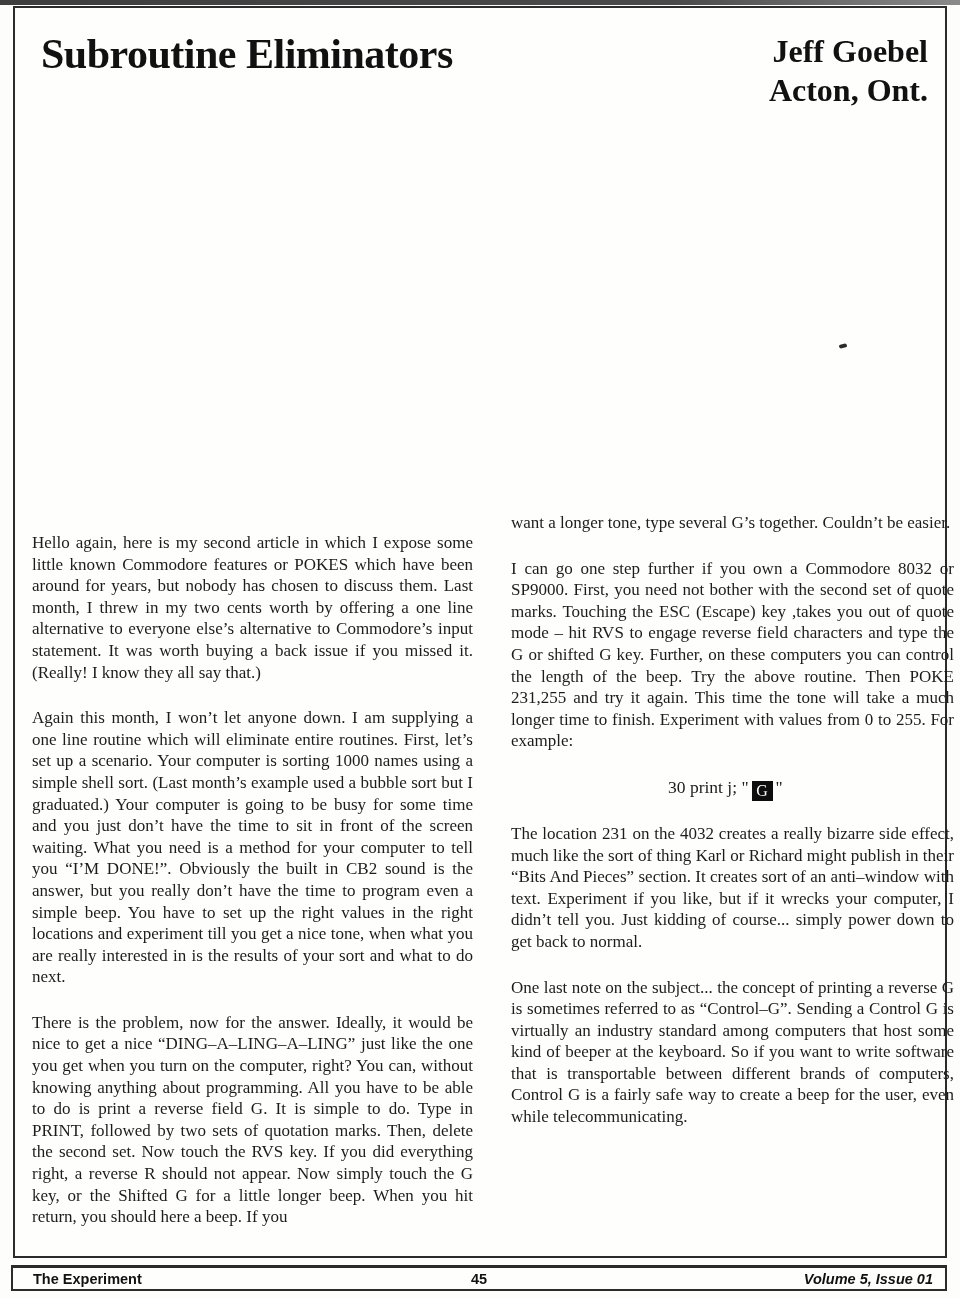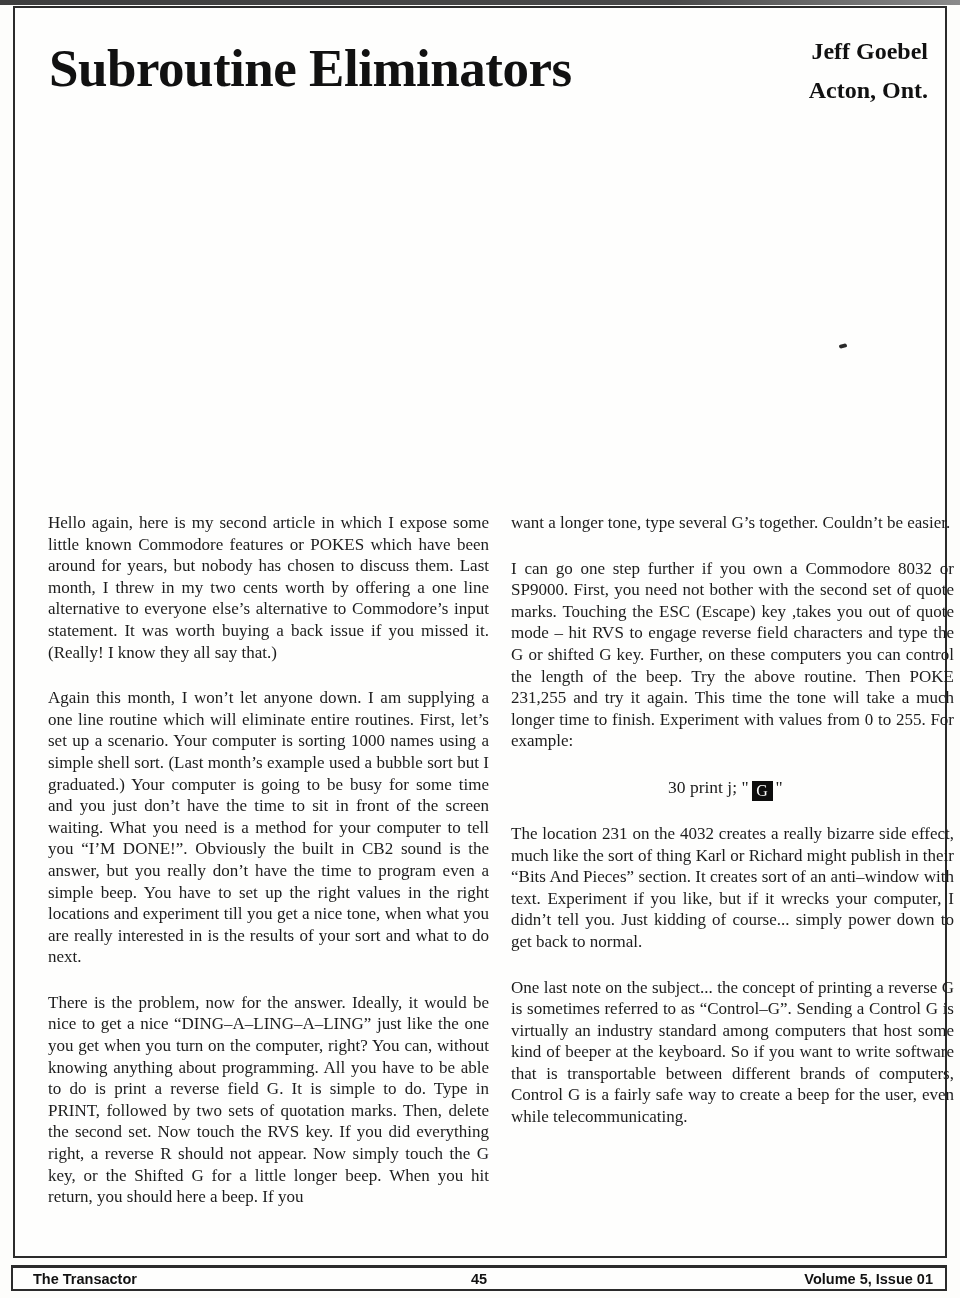--- a/index.html
+++ b/index.html
@@ -28,44 +28,44 @@
     position: absolute;
     left: 13px; top: 6px;
     width: 934px; height: 1252px;
     background: #fefefd;
     border: 2px solid #2b2b2b;
     box-sizing: border-box;
   }
   .article-title {
     position: absolute;
     left: 22px; top: 18px;
-    font-size: 53px;
+    font-size: 42px;
     font-weight: bold;
     letter-spacing: -0.5px;
     color: #111;
-    margin: 12px;
+    margin: 4px;
   }
   .byline {
     position: absolute;
     right: 17px; top: 24px;
     text-align: right;
-    font-size: 24px;
+    font-size: 32px;
     font-weight: bold;
     line-height: 39px;
     color: #111;
   }
   .column {
     position: absolute;
     top: 504px;
     text-align: justify;
     font-size: 17px;
     line-height: 21.6px;
     color: #1c1c1c;
   }
-  .column-left  { left: 33px;  width: 441px; }
+  .column-left  { left: 17px;  width: 441px; margin-top: 20px; }
   .column-right { left: 475px; width: 443px; margin-left: 21px; }
   .column p { margin: 0 0 24px 0; }
   .code-listing {
     margin: 8px 0 22px 157px;
     font-size: 17.5px;
     line-height: 22px;
     text-align: left;
     white-space: nowrap;
   }
   .reverse-g {
@@ -99,21 +99,21 @@
     background: #fefefd;
     font-family: "Liberation Sans", sans-serif;
     font-weight: bold;
     font-size: 14.5px;
     color: #111;
     display: flex;
     align-items: center;
   }
   .footer-left   { position: absolute; left: 20px; }
   .footer-center { position: absolute; left: 0; width: 100%; text-align: center; }
-  .footer-right  { position: absolute; right: 12px; }
+  .footer-right  { position: absolute; right: 12px; font-style: italic; }
 </style>
 </head>
 <body>
 
 <div class="page">
 
   <div class="scan-edge-top"></div>
 
   <div class="content-box">
 
@@ -141,17 +141,17 @@
       </div>
 
       <p>The location 231 on the 4032 creates a really bizarre side effect, much like the sort of thing Karl or Richard might publish in their “Bits And Pieces” section. It creates sort of an anti–window with text. Experiment if you like, but if it wrecks your computer, I didn’t tell you. Just kidding of course... simply power down to get back to normal.</p>
       <p>One last note on the subject... the concept of printing a reverse G is sometimes referred to as “Control–G”. Sending a Control G is virtually an industry standard among computers that host some kind of beeper at the keyboard. So if you want to write software that is transportable between different brands of computers, Control G is a fairly safe way to create a beep for the user, even while telecommunicating.</p>
     </div>
 
   </div>
 
   <div class="footer-band">
     <span class="footer-center">45</span>
-    <span class="footer-left">The Transactor</span>
+    <span class="footer-left">The Experiment</span>
     <span class="footer-right">Volume 5, Issue 01</span>
   </div>
 
 </div>
 
 </body></html>

